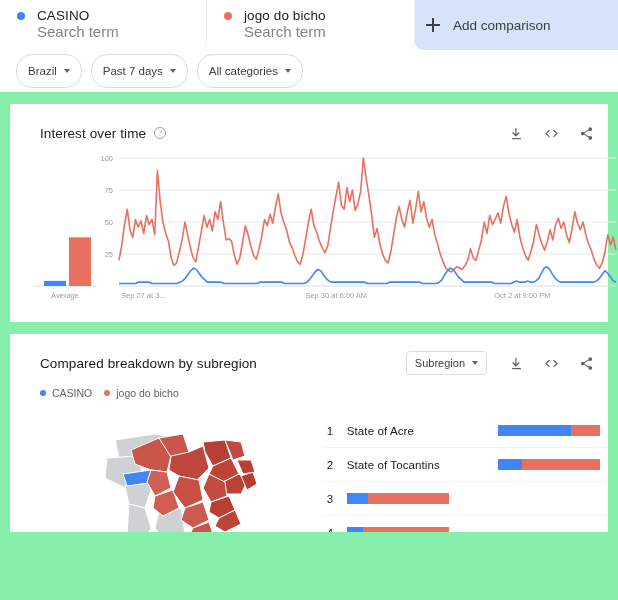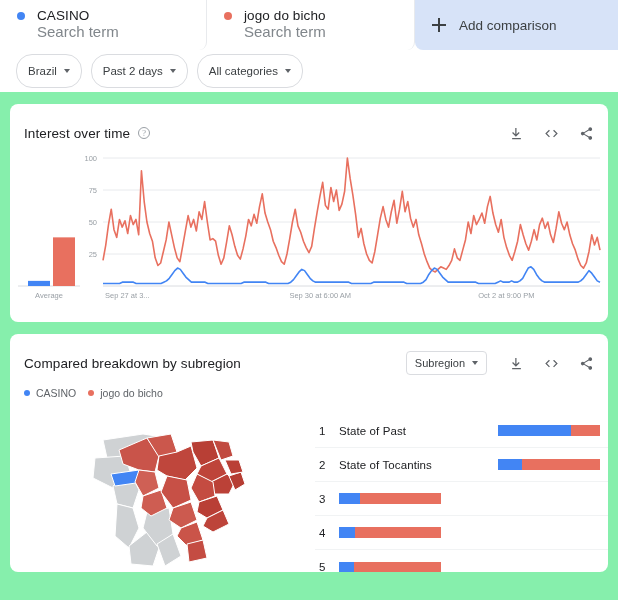--- a/index.html
+++ b/index.html
@@ -28,21 +28,21 @@
   .term-name {
     margin-left: 19px; font-size: 13.5px; color: #202124;
     line-height: 15px; letter-spacing: .1px;
   }
   .term-sub {
     margin-left: 19px; font-size: 15px; color: #80868b;
     line-height: 14px; margin-top: 2px;
   }
   .add-comparison {
     flex: 1; background: #d7e3f8; display: flex; align-items: center;
-    padding-left: 17px; color: #3c4043; font-size: 13.5px;
+    padding-left: 11px; color: #3c4043; font-size: 13.5px;
     border-radius: 0 0 0 8px;
   }
   .plus-ico {
     width: 14px; height: 14px; position: relative; margin-right: 13px;
     flex: 0 0 14px;
   }
   .plus-ico:before, .plus-ico:after {
     content:""; position:absolute; background:#3c4043;
   }
   .plus-ico:before { left:0; top:6px; width:14px; height:1.6px; }
@@ -57,22 +57,23 @@
     font-size:11.5px; color:#3c4043; background:#fff; white-space:nowrap;
   }
   .caret {
     margin-left:7px; width:0; height:0;
     border-left:3.5px solid transparent; border-right:3.5px solid transparent;
     border-top:4px solid #5f6368;
   }
 
   
   .card {
-    background:#fff; border-radius:8px; margin:0 10px;
+    background:#fff; border-radius:0; margin:0 10px;
     position:relative;
+    padding-left:16px;
   }
   .spacer { height:12px; }
 
   .card-head {
     display:flex; align-items:center; padding:16px 14px 0 14px;
     height:42px;
   }
   .card-title { font-size:13.5px; color:#202124; letter-spacing:.1px; }
   .help-ico {
     width:12px; height:12px; border:1.1px solid #9aa0a6; border-radius:50%;
@@ -141,21 +142,21 @@
       <span>Add comparison</span>
     </div>
   </div>
 
   <div class="filters">
     <div class="chip">
       <span>Brazil</span>
       <span class="caret"></span>
     </div>
     <div class="chip">
-      <span>Past 2 days</span>
+      <span>Past 7 days</span>
       <span class="caret"></span>
     </div>
     <div class="chip">
       <span>All categories</span>
       <span class="caret"></span>
     </div>
   </div>
 
   <div class="spacer"></div>
 
@@ -211,21 +212,21 @@
             <text x="95" y="152" class="axis-label">Sep 27 at 3...</text>
             <text x="279.375" y="152" class="axis-label">Sep 30 at 6:00 AM</text>
             <text x="468.235" y="152" class="axis-label">Oct 2 at 9:00 PM</text>
           </g>
       </svg>
     </div>
   </div>
 
   <div class="spacer"></div>
 
-  <div class="card" style="height:238px; overflow:hidden;">
+  <div class="card" style="height:198px; overflow:hidden;">
     <div class="card-head">
       <span class="card-title">Compared breakdown by subregion</span>
       <div class="head-actions">
         <div class="subregion-select">
           <span>Subregion</span>
           <span class="caret"></span>
         </div>
         <span class="ico">
           <svg viewBox="0 0 24 24">
               <path d="M12 3v10.2l3.6-3.6 1.4 1.4-6 6-6-6 1.4-1.4 3.6 3.6V3h2zM5 19h14v2H5z"></path>
@@ -290,21 +291,21 @@
             <path d="M140 24 L156 26 L160 40 L148 44 Z" fill="#c14a40"></path>
             <path d="M156 60 L168 56 L172 68 L162 74 Z" fill="#b63d33"></path>
             <path d="M152 44 L166 44 L170 56 L158 58 Z" fill="#ba4036"></path>
           </g>
         </svg>
       </div>
 
       <div class="list-col">
         <div class="region-row">
           <span class="rank">1</span>
-          <span class="rname">State of Past</span>
+          <span class="rname">State of Acre</span>
           <span class="rbar">
             <span class="b" style="background:#4285f4;width:72%"></span>
             <span class="b" style="background:#e8705f;width:28%"></span>
           </span>
         </div>
         <div class="region-row">
           <span class="rank">2</span>
           <span class="rname">State of Tocantins</span>
           <span class="rbar">
             <span class="b" style="background:#4285f4;width:24%"></span>

